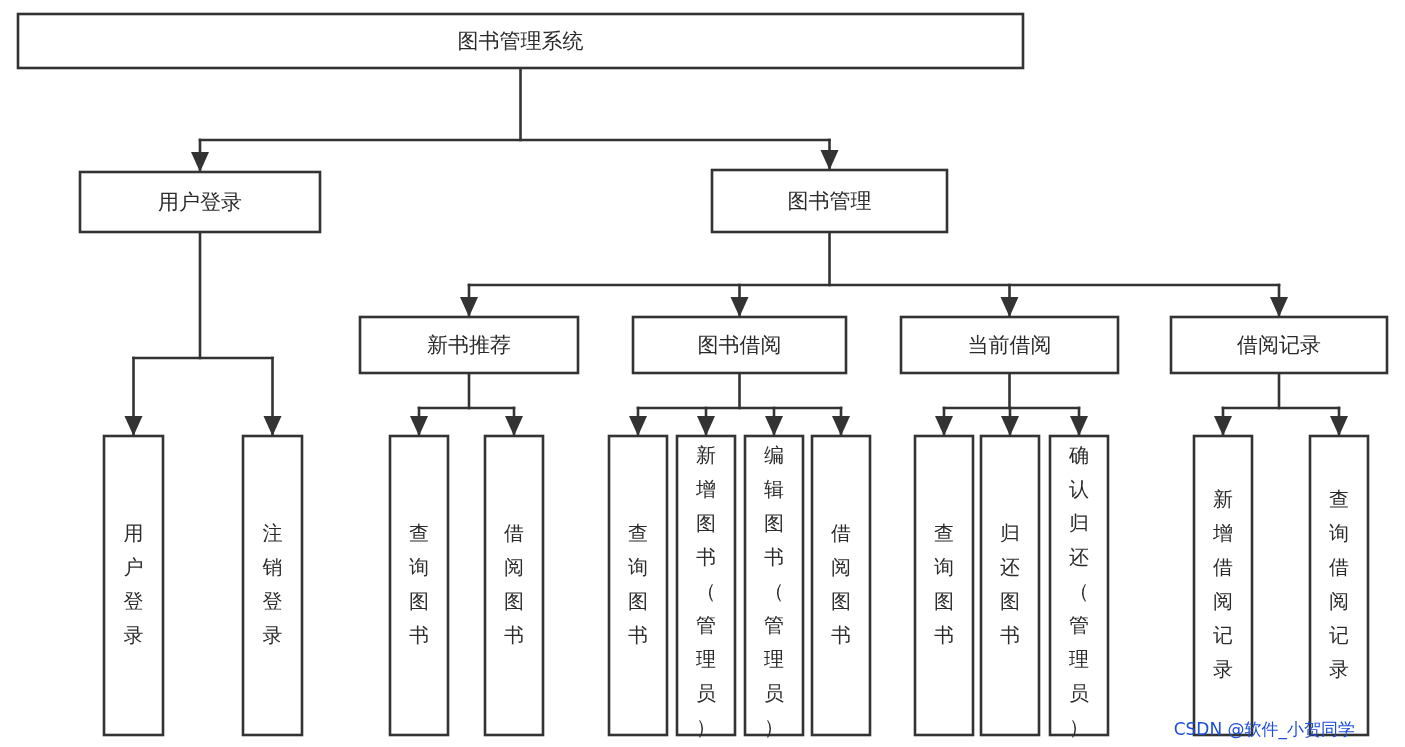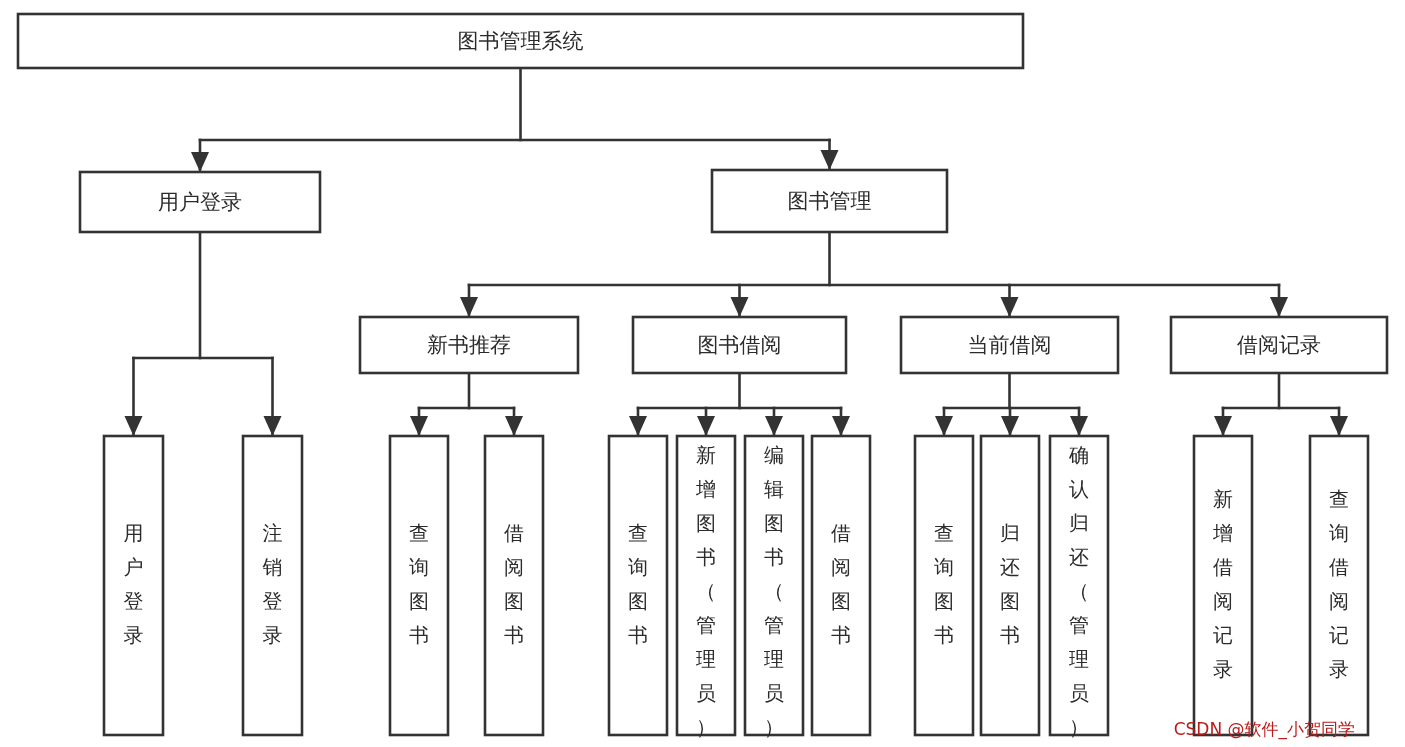--- a/index.html
+++ b/index.html
@@ -53,21 +53,21 @@
   }
   .arrow-head {
     fill: #333333;
   }
   .watermark {
     position: absolute;
     right: 8px;
     bottom: 6px;
     font-family: "DejaVu Sans", "Liberation Sans", sans-serif;
     font-size: 17px;
-    color: #b91c1c;
+    color: #1d4ed8;
     white-space: nowrap;
     user-select: none;
   }
 </style>
 </head>
 <body>
 
 <div id="diagram-root">
   <svg id="flow" viewBox="0 0 1405 747" xmlns="http://www.w3.org/2000/svg">
     <g id="connectors-layer">

